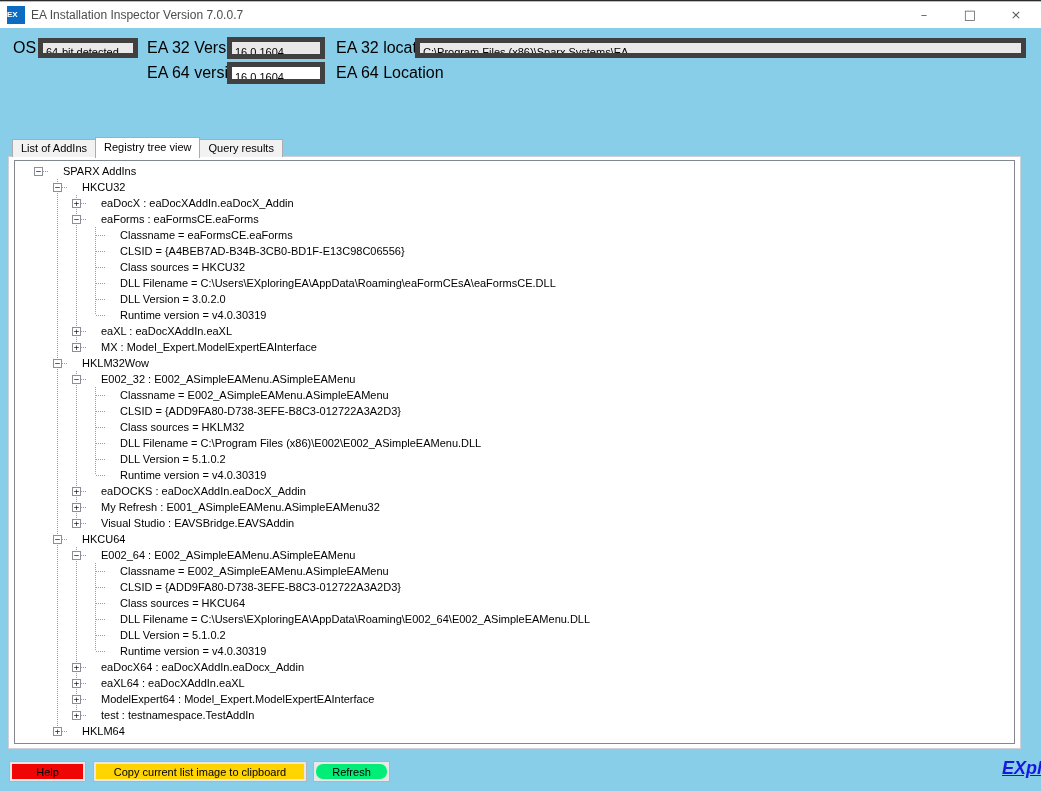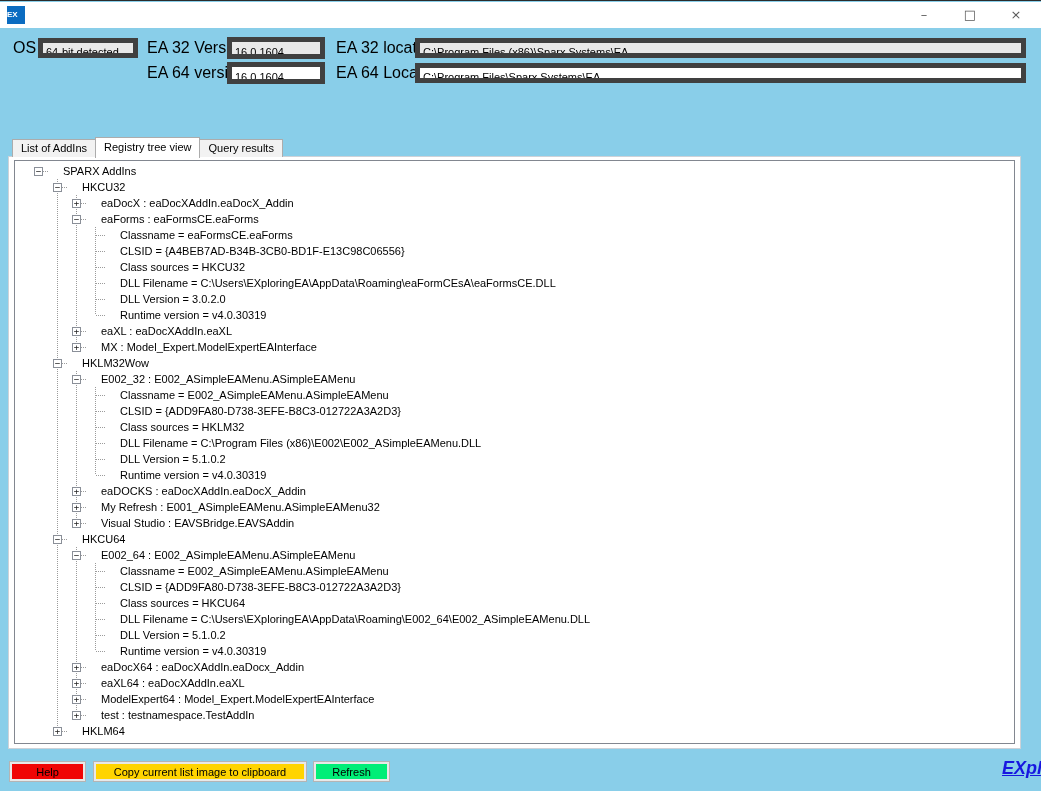--- a/index.html
+++ b/index.html
@@ -55,41 +55,41 @@
   .logo{position:absolute;top:757px;left:1002px;width:39px;height:25px;overflow:hidden;
         font-style:italic;font-weight:bold;font-size:18px;color:#1717e0;text-decoration:underline;white-space:nowrap}
 </style>
 </head>
 <body>
 
 <div class="window">
 
   <div class="titlebar">
     <span class="appicon">EX</span>
+    <span class="apptitle">EA Installation Inspector Version 7.0.0.7</span>
     <span class="wincontrols">
         <span class="winbtn">–</span>
         <span class="winbtn">□</span>
         <span class="winbtn">×</span>
       </span>
   </div>
 
   <span class="f-label" style="left:13px;top:37px">OS</span>
   <div class="f-field f-gray" style="left:38px;top:37px;width:100px">64-bit detected</div>
 
   <span class="f-label" style="left:147px;top:37px">EA 32 Version</span>
   <div class="f-field f-gray" style="left:227px;top:36px;width:98px;height:22px;line-height:20px">16.0.1604</div>
 
   <span class="f-label" style="left:336px;top:37px">EA 32 location</span>
   <div class="f-field f-gray" style="left:415px;top:37px;width:611px">C:\Program Files (x86)\Sparx Systems\EA</div>
 
   <span class="f-label" style="left:147px;top:62px">EA 64 version</span>
   <div class="f-field f-white" style="left:227px;top:61px;width:98px;height:22px;line-height:20px">16.0.1604</div>
 
   <span class="f-label" style="left:336px;top:62px">EA 64 Location</span>
-  <div class="f-field f-white" style="left:415px;top:62px;width:611px">C:\Program Files\Sparx Systems\EA</div>
 
   <div class="tabstrip">
       <span class="tab">List of AddIns</span>
       <span class="tab active">Registry tree view</span>
       <span class="tab">Query results</span>
     </div>
   <div class="tabpage">
     <div class="tree">
         <div class="trow">
           <span class="tcell conn ell first">
@@ -358,18 +358,18 @@
       </div>
   </div>
 
   <span class="btnframe" style="left:9px;width:77px">
     <span class="btnface" style="background: rgb(240, 5, 5);">Help</span>
   </span>
   <span class="btnframe" style="left:93px;width:214px">
     <span class="btnface" style="background: rgb(255, 212, 0);">Copy current list image to clipboard</span>
   </span>
   <span class="btnframe" style="left:313px;width:77px">
-    <span class="btnface" style="background: rgb(0, 238, 119);">Refresh</span>
+    <span class="btnface" style="background: rgb(0, 238, 119); border-radius: 7px;">Refresh</span>
   </span>
 
   <div class="logo">EXpl</div>
 
 </div>
 
 </body></html>

